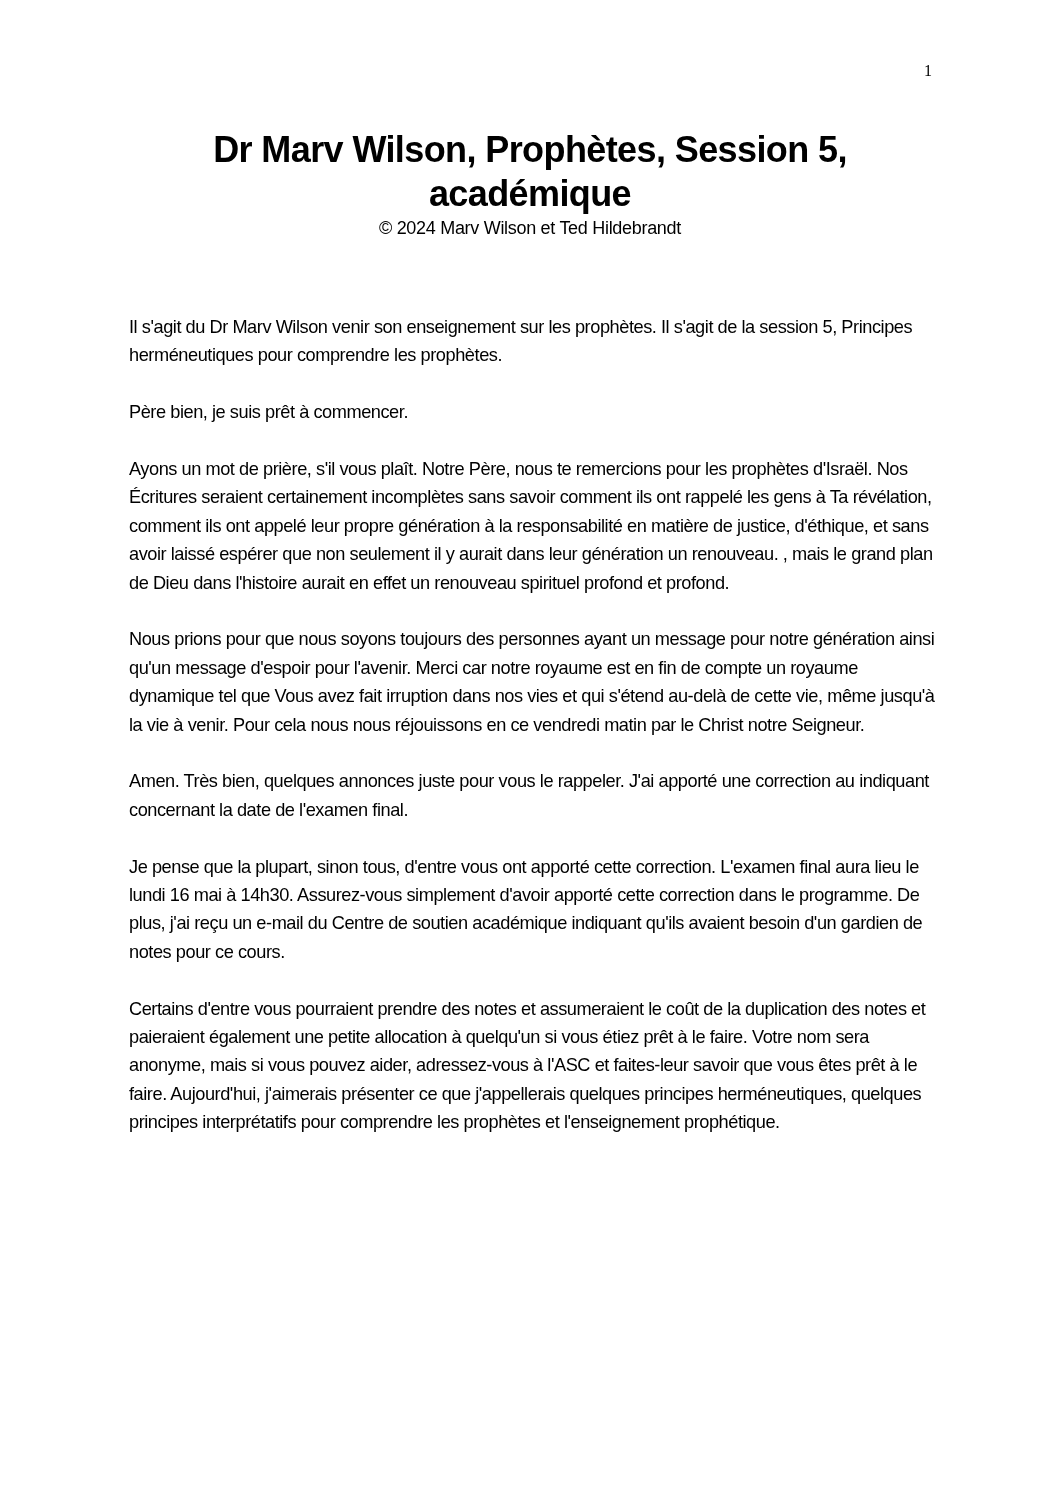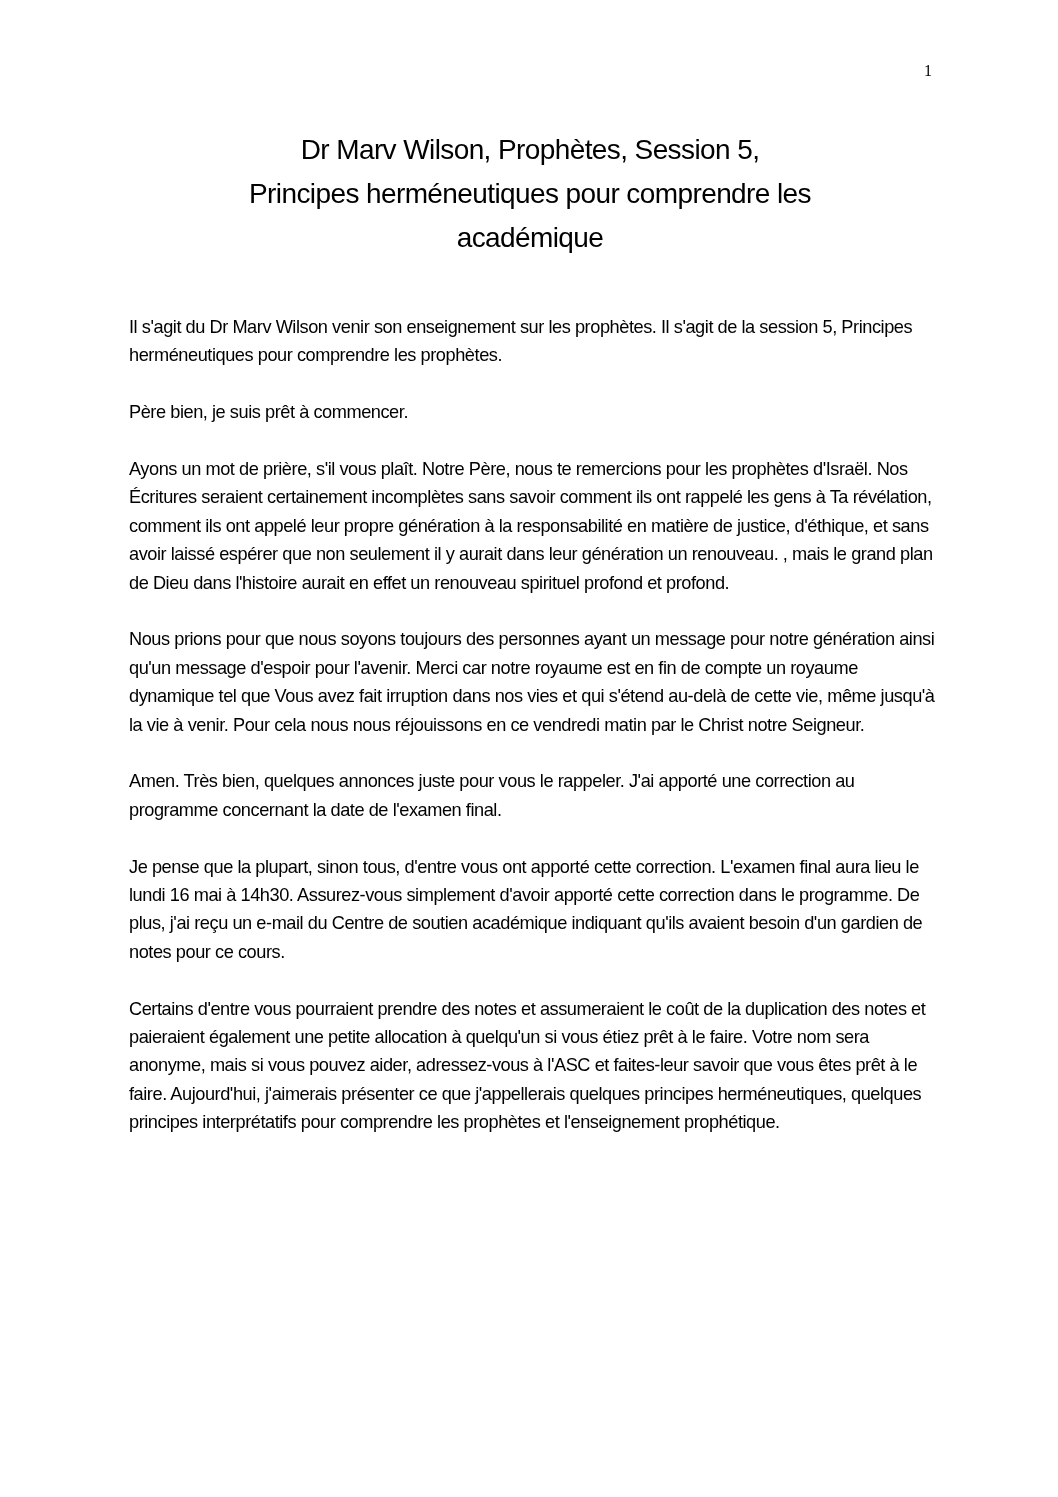--- a/index.html
+++ b/index.html
@@ -7,44 +7,44 @@
   .page-number {
     position: absolute; top: 62px; right: 126px;
     font-family: "Liberation Serif", serif; font-size: 16px;
   }
   .title-block {
     position: absolute; top: 128px; left: 130px; width: 800px;
     text-align: center;
     font-family: "Liberation Sans", sans-serif;
   }
   .title-line {
-    font-size: 28px; font-weight: normal; line-height: 44px; letter-spacing: -0.6px;
+    font-size: 36px; font-weight: bold; line-height: 44px; letter-spacing: -0.6px;
   }
   .copyright {
     font-size: 18px; line-height: 24px; margin-top: 0px; letter-spacing: -0.3px;
   }
   .body-text {
     position: absolute; top: 313px; left: 129px; width: 812px;
     font-family: "Liberation Sans", sans-serif; font-size: 18.2px; line-height: 28.4px;
     letter-spacing: -0.45px; word-spacing: 0px;
   }
   .body-text p { margin: 0 0 28.4px 0; }
 </style>
 </head>
 <body>
 
 <div class="page-number">1</div>
 
 <div class="title-block">
   <div class="title-line">Dr Marv Wilson, Prophètes, Session 5,</div>
-  <div class="title-line">Principes herméneutiques pour comprendre les</div>
   <div class="title-line">académique</div>
+  <div class="copyright">© 2024 Marv Wilson et Ted Hildebrandt</div>
 </div>
 
 <div class="body-text">
   <p>Il s'agit du Dr Marv Wilson venir son enseignement sur les prophètes. Il s'agit de la session 5, Principes herméneutiques pour comprendre les prophètes.</p>
   <p>Père bien, je suis prêt à commencer.</p>
   <p>Ayons un mot de prière, s'il vous plaît. Notre Père, nous te remercions pour les prophètes d'Israël. Nos Écritures seraient certainement incomplètes sans savoir comment ils ont rappelé les gens à Ta révélation, comment ils ont appelé leur propre génération à la responsabilité en matière de justice, d'éthique, et sans avoir laissé espérer que non seulement il y aurait dans leur génération un renouveau. , mais le grand plan de Dieu dans l'histoire aurait en effet un renouveau spirituel profond et profond.</p>
   <p>Nous prions pour que nous soyons toujours des personnes ayant un message pour notre génération ainsi qu'un message d'espoir pour l'avenir. Merci car notre royaume est en fin de compte un royaume dynamique tel que Vous avez fait irruption dans nos vies et qui s'étend au-delà de cette vie, même jusqu'à la vie à venir. Pour cela nous nous réjouissons en ce vendredi matin par le Christ notre Seigneur.</p>
-  <p>Amen. Très bien, quelques annonces juste pour vous le rappeler. J'ai apporté une correction au programme concernant la date de l'examen final.</p>
+  <p>Amen. Très bien, quelques annonces juste pour vous le rappeler. J'ai apporté une correction au indiquant concernant la date de l'examen final.</p>
   <p>Je pense que la plupart, sinon tous, d'entre vous ont apporté cette correction. L'examen final aura lieu le lundi 16 mai à 14h30. Assurez-vous simplement d'avoir apporté cette correction dans le programme. De plus, j'ai reçu un e-mail du Centre de soutien académique indiquant qu'ils avaient besoin d'un gardien de notes pour ce cours.</p>
   <p>Certains d'entre vous pourraient prendre des notes et assumeraient le coût de la duplication des notes et paieraient également une petite allocation à quelqu'un si vous étiez prêt à le faire. Votre nom sera anonyme, mais si vous pouvez aider, adressez-vous à l'ASC et faites-leur savoir que vous êtes prêt à le faire. Aujourd'hui, j'aimerais présenter ce que j'appellerais quelques principes herméneutiques, quelques principes interprétatifs pour comprendre les prophètes et l'enseignement prophétique.</p>
 </div>
 
 </body></html>

